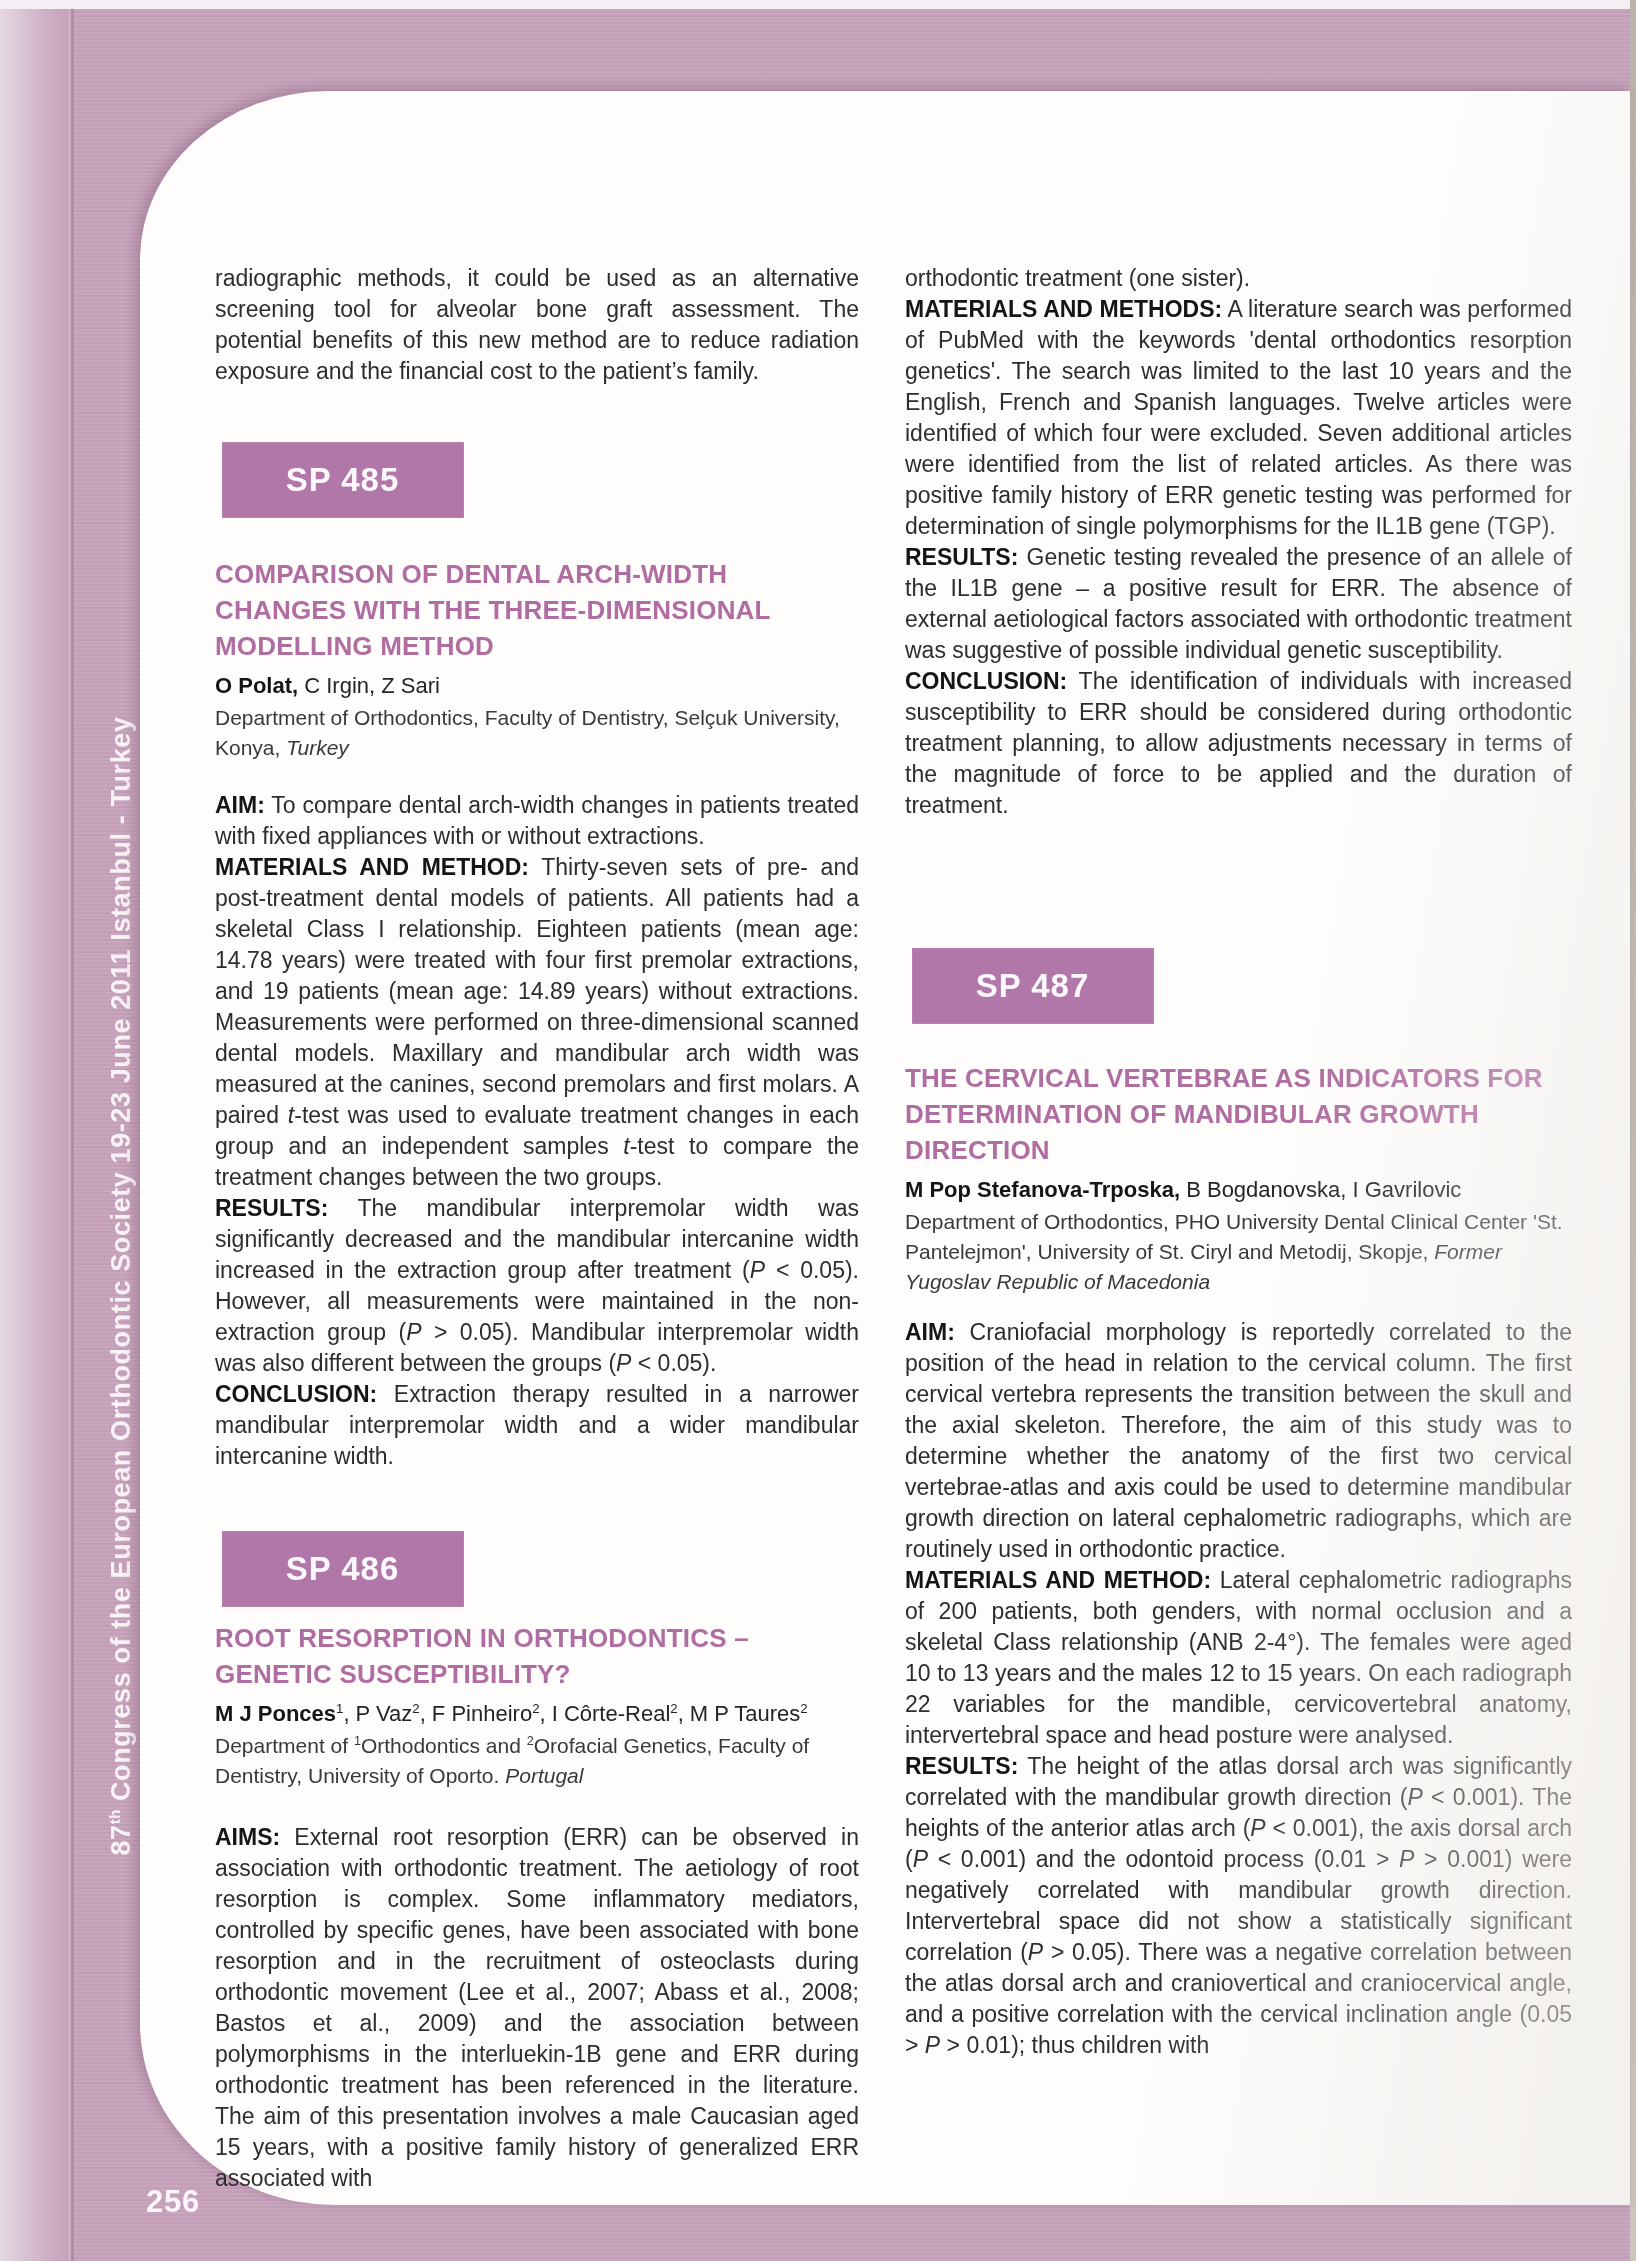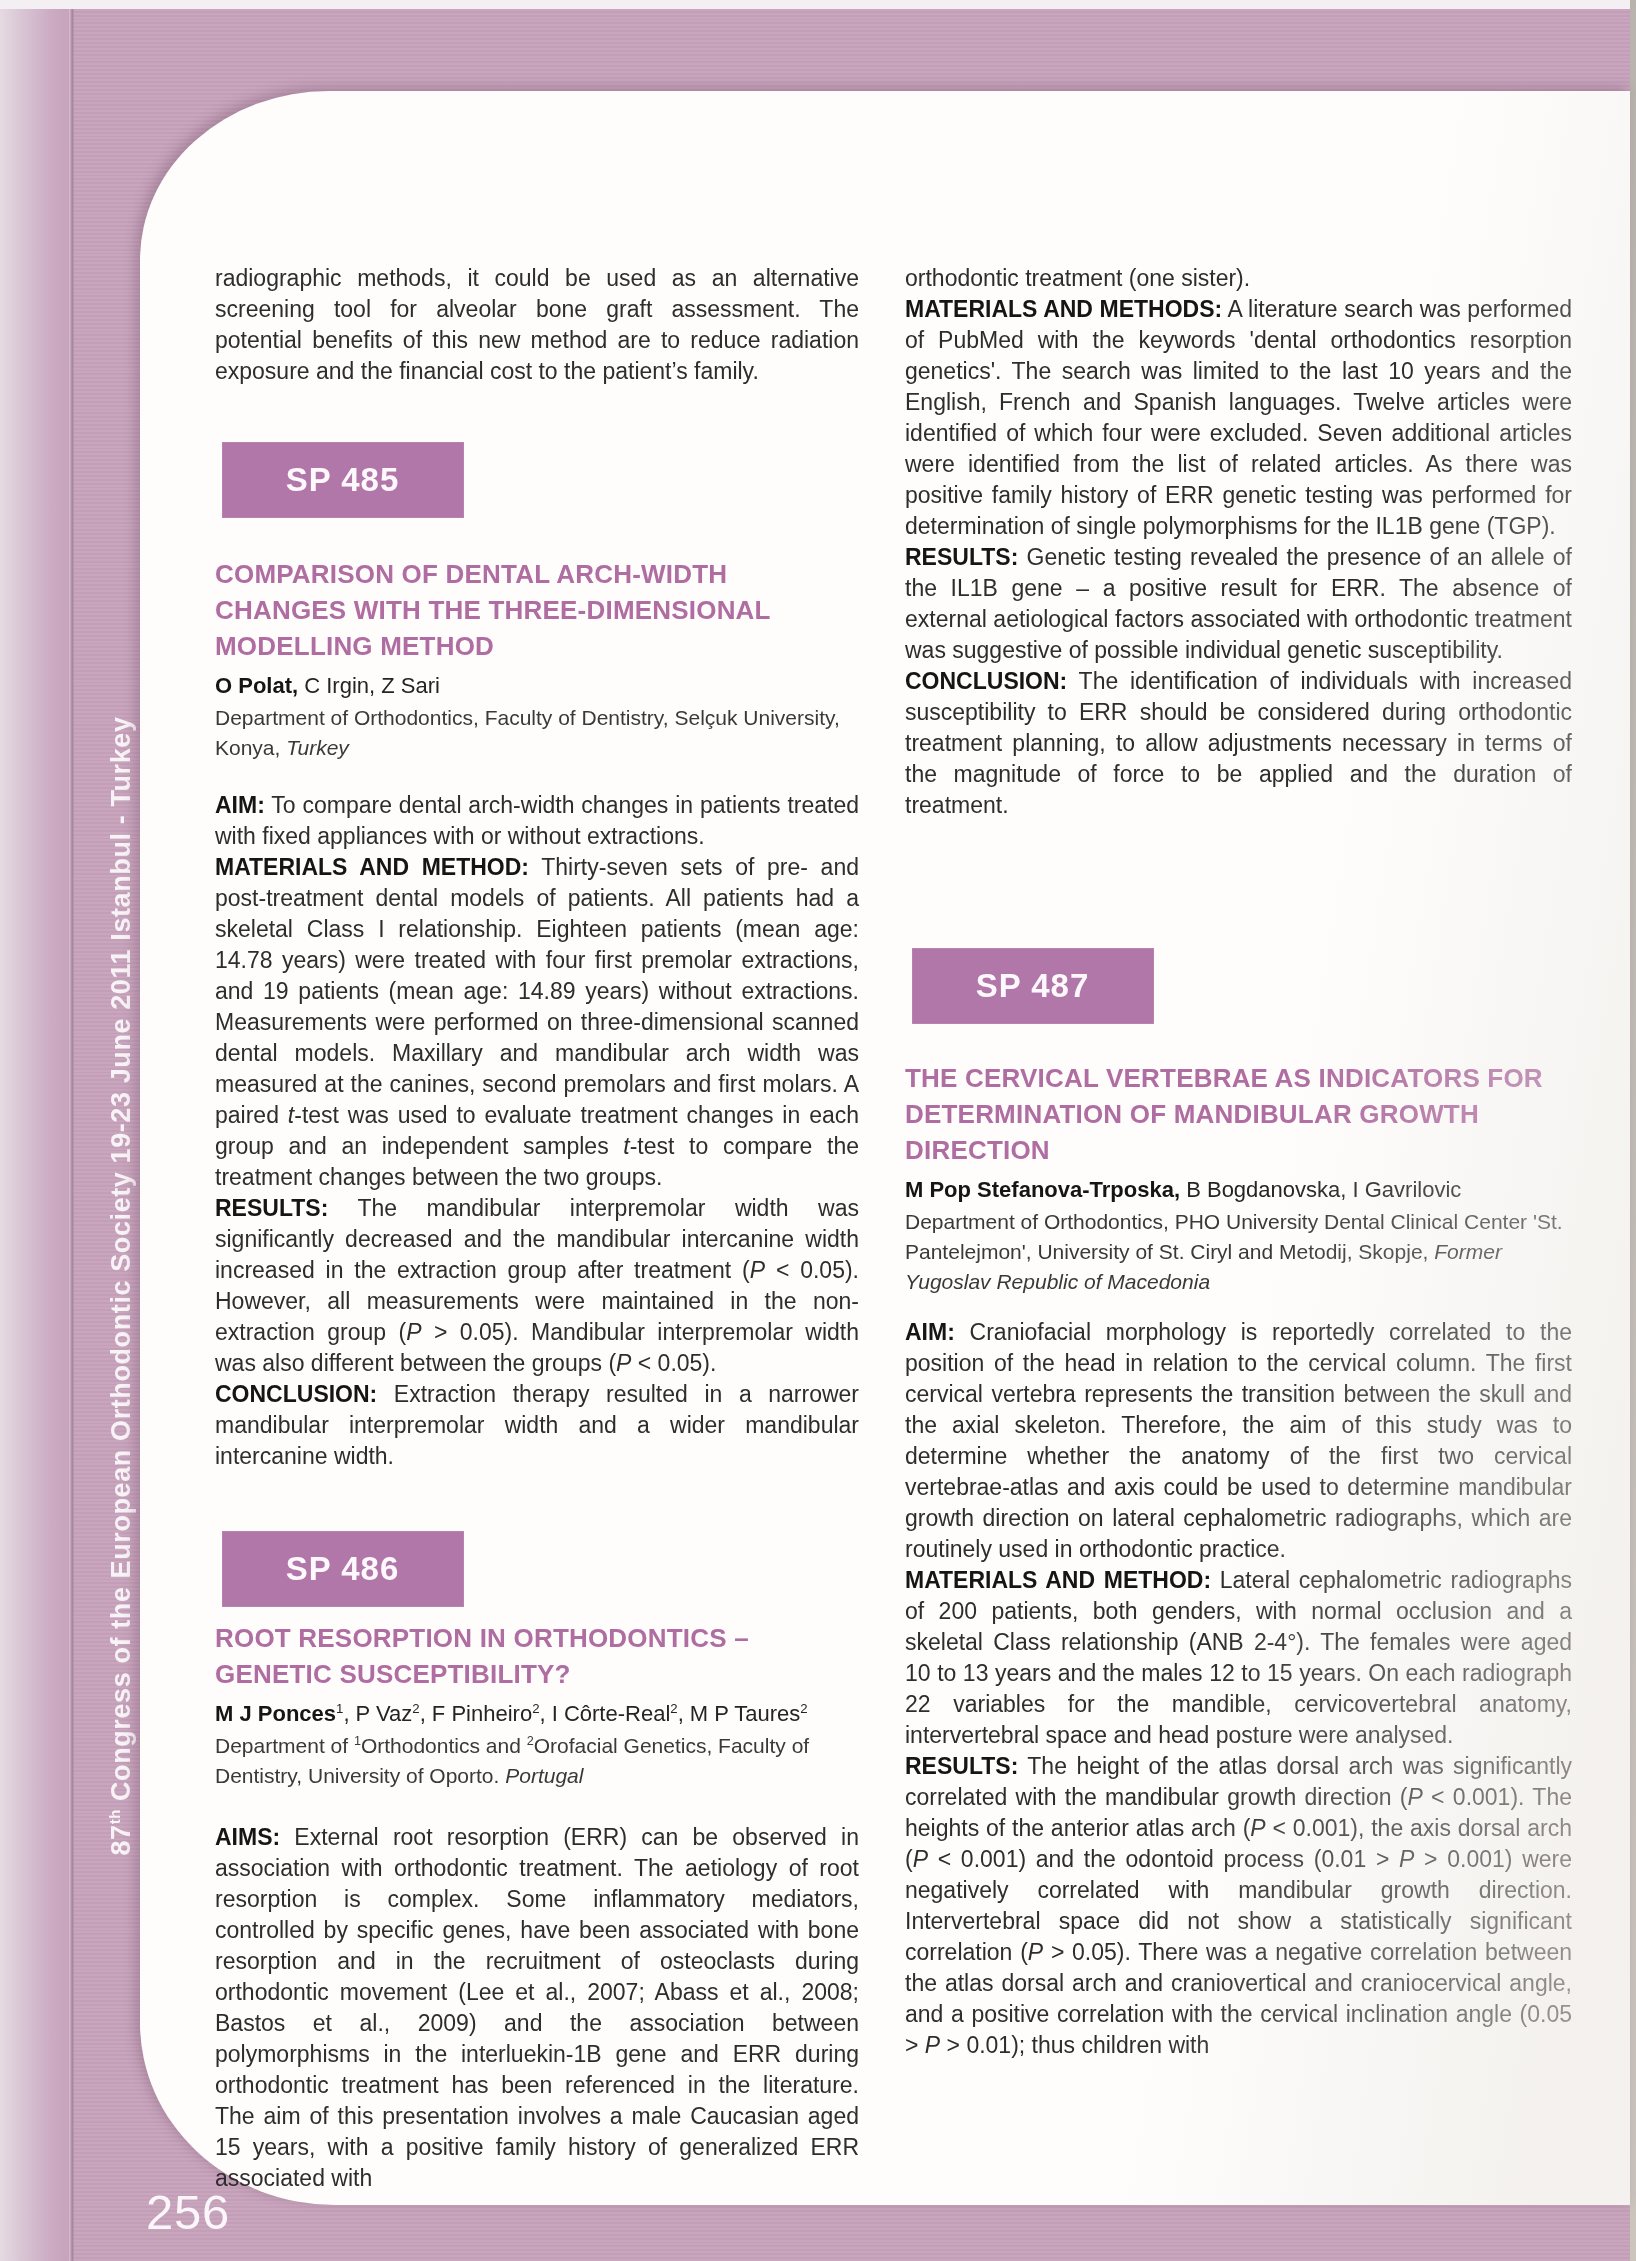--- a/index.html
+++ b/index.html
@@ -44,21 +44,21 @@
     display:flex;align-items:center;justify-content:center;
     box-shadow:0 0 0 0.7px rgba(255,255,255,0.12) inset;}
   .badge span{color:#fdf8fc;font-weight:700;font-size:33px;letter-spacing:1px;}
 
   .sidebar{position:absolute;left:-628px;top:1265px;width:1497px;height:42px;
     transform:rotate(-90deg);display:flex;align-items:center;justify-content:center;}
   #sidebar-text{color:var(--c-sidebar,#f8f3f7);font-weight:700;font-size:27px;letter-spacing:0.6px;white-space:nowrap;}
   #sidebar-text sup{font-size:55%;}
   #sidebar-text span, #sidebar-text b, #sidebar-text i{color:inherit;}
 
-  .page-number{position:absolute;left:146px;top:2184px;color:#faf6f9;font-weight:400;font-size:49px;letter-spacing:0.7px;text-align:right;}
+  .page-number{position:absolute;left:146px;top:2184px;color:#faf6f9;font-weight:700;font-size:31px;letter-spacing:0.7px;text-align:right;}
 </style>
 </head>
 <body>
 
 <div class="scan">
   <div class="edge-left"></div>
   <div class="crease"></div>
   <div class="edge-top"></div>
   <div class="edge-right"></div>
 

